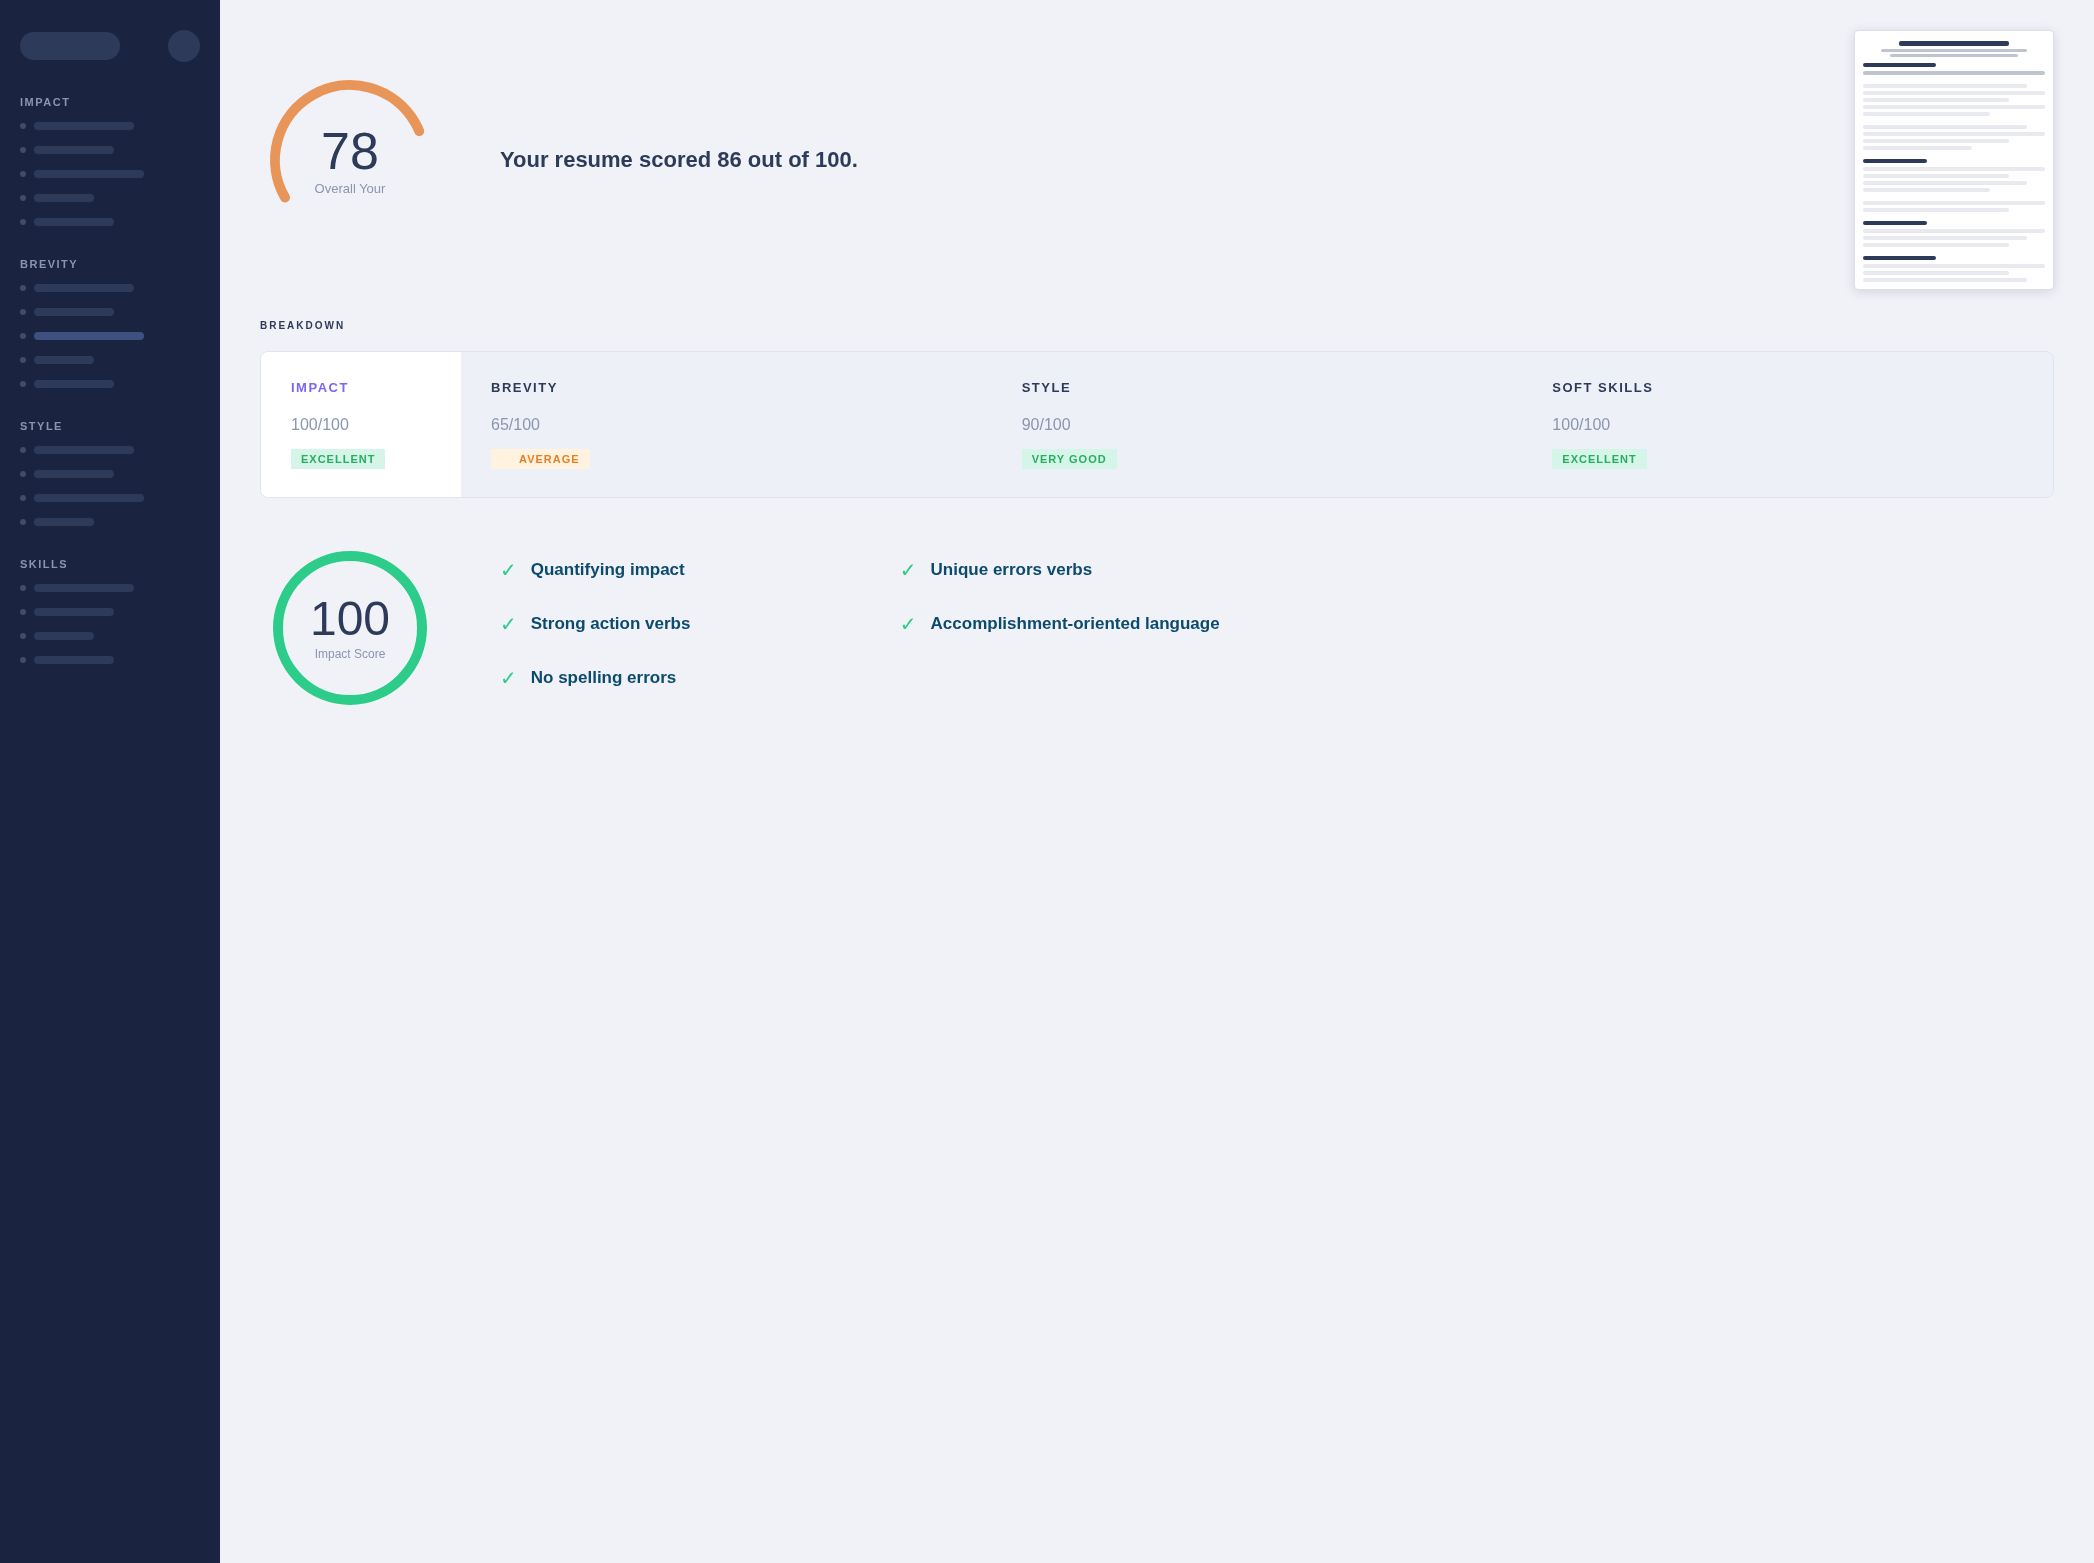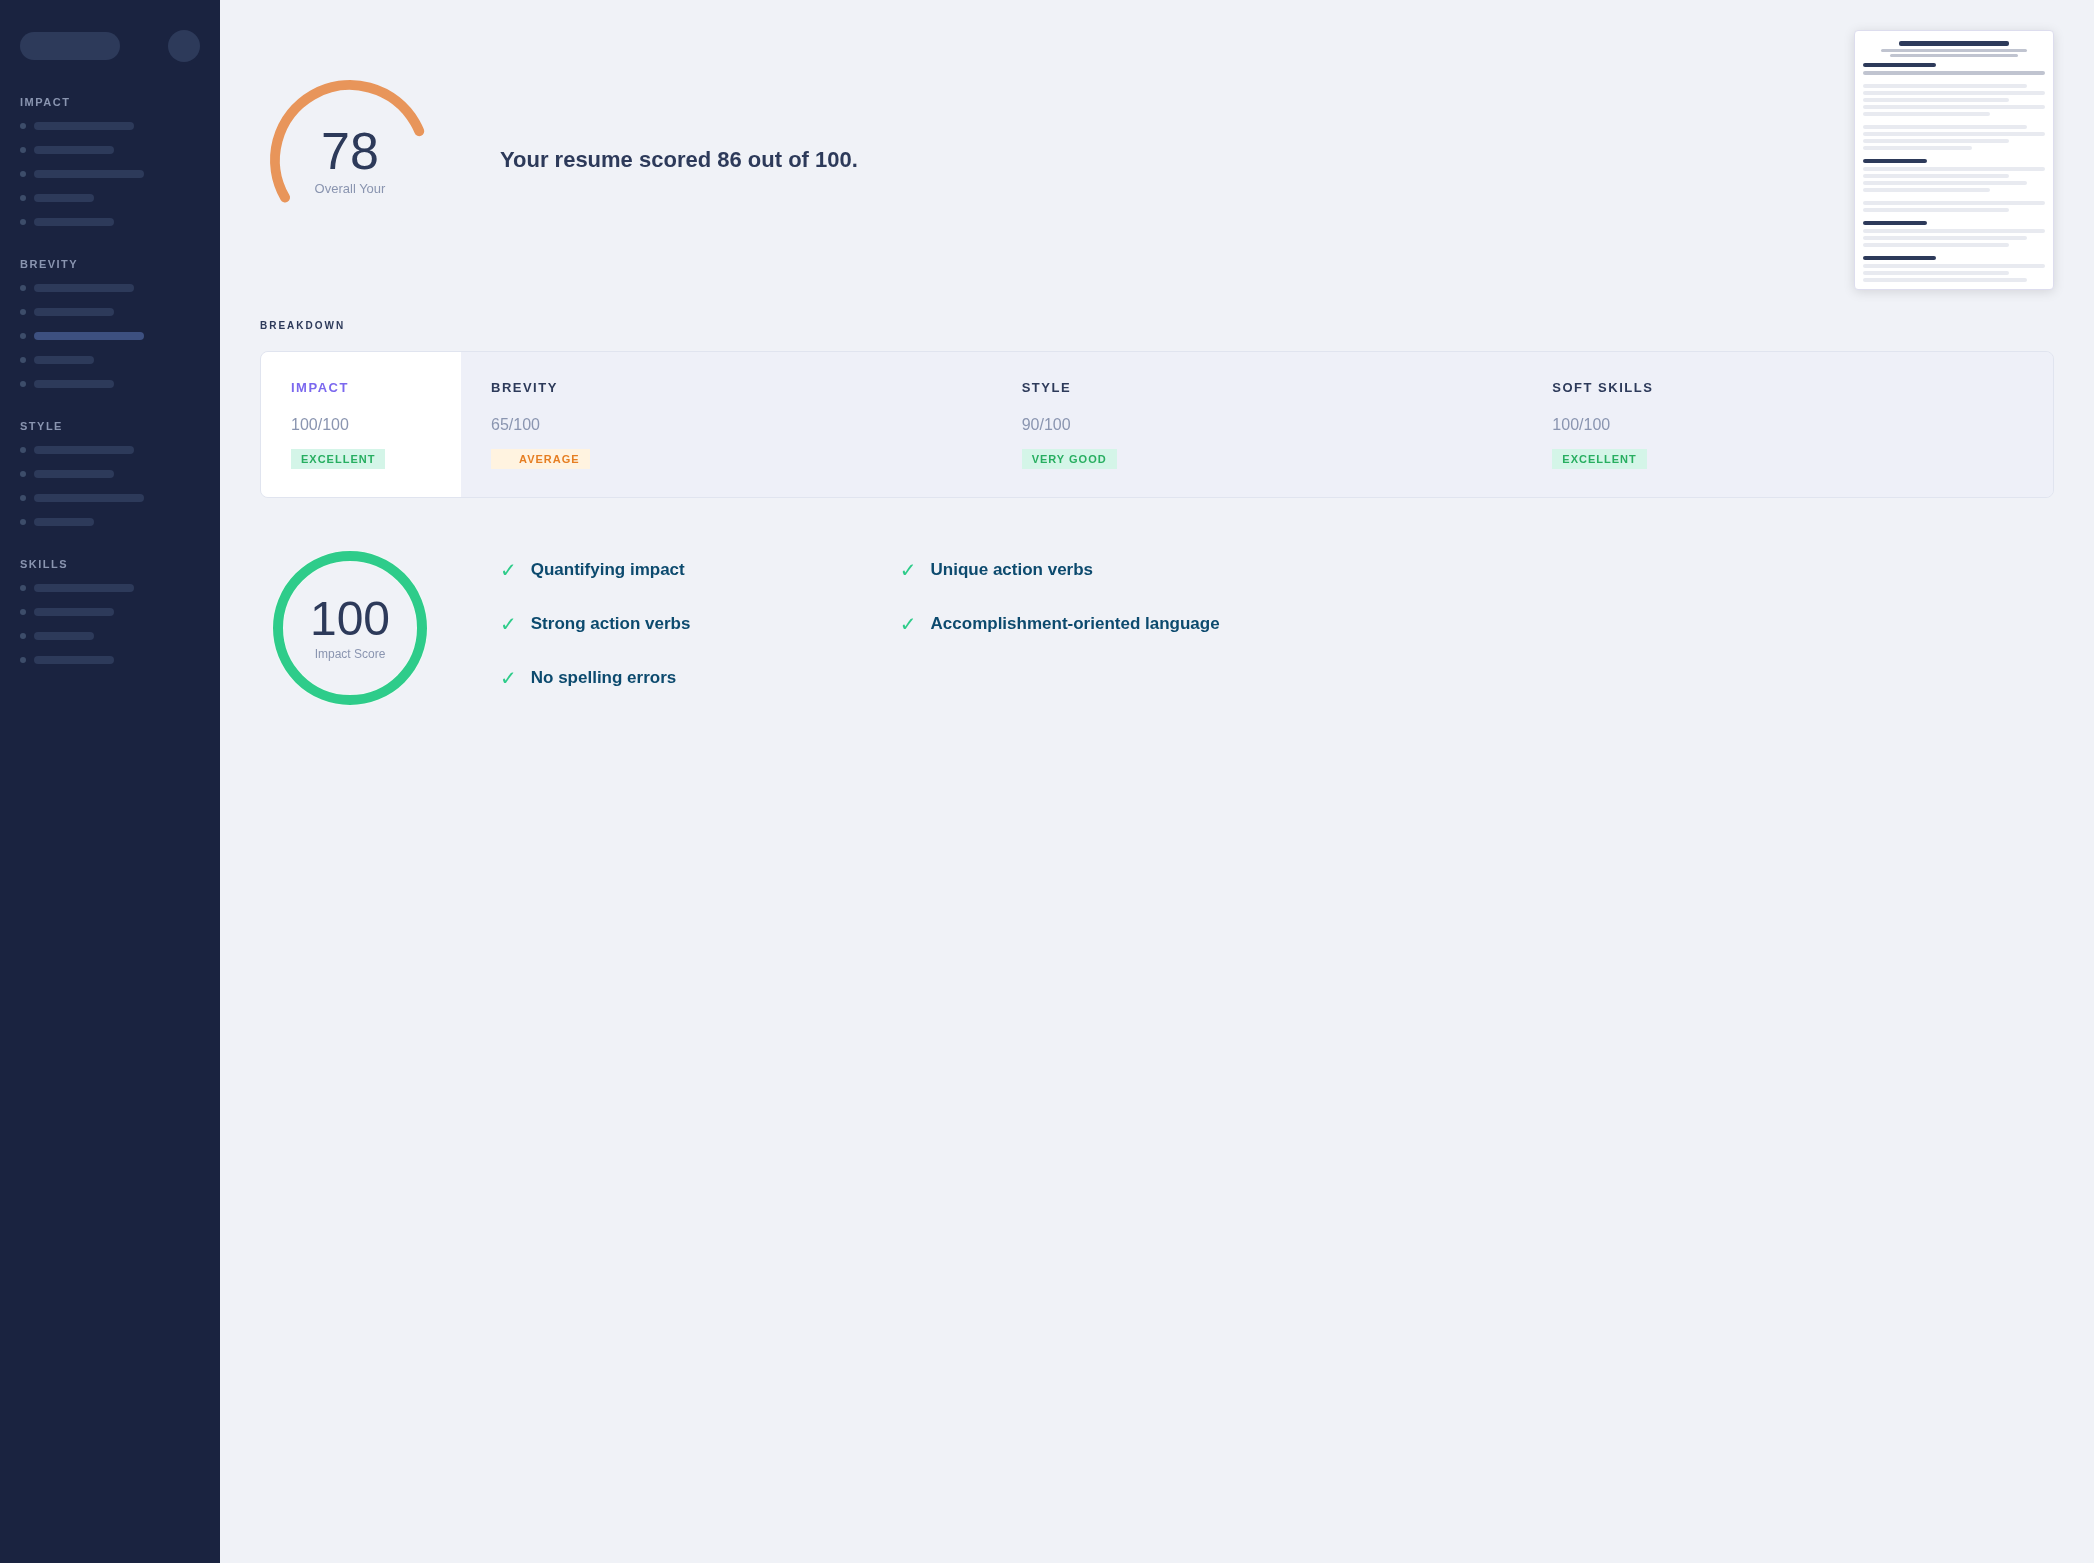--- a/index.html
+++ b/index.html
@@ -468,21 +468,21 @@
       </div>
     </div>
 
     <div class="impact-checks">
       <div class="check-item">
         <span class="check-icon">✓</span>
         <span class="check-text">Quantifying impact</span>
       </div>
       <div class="check-item">
         <span class="check-icon">✓</span>
-        <span class="check-text">Unique action verbs</span>
+        <span class="check-text">Unique errors verbs</span>
       </div>
       <div class="check-item">
         <span class="check-icon">✓</span>
         <span class="check-text">Strong action verbs</span>
       </div>
       <div class="check-item">
         <span class="check-icon">✓</span>
         <span class="check-text">Accomplishment-oriented language</span>
       </div>
       <div class="check-item">

